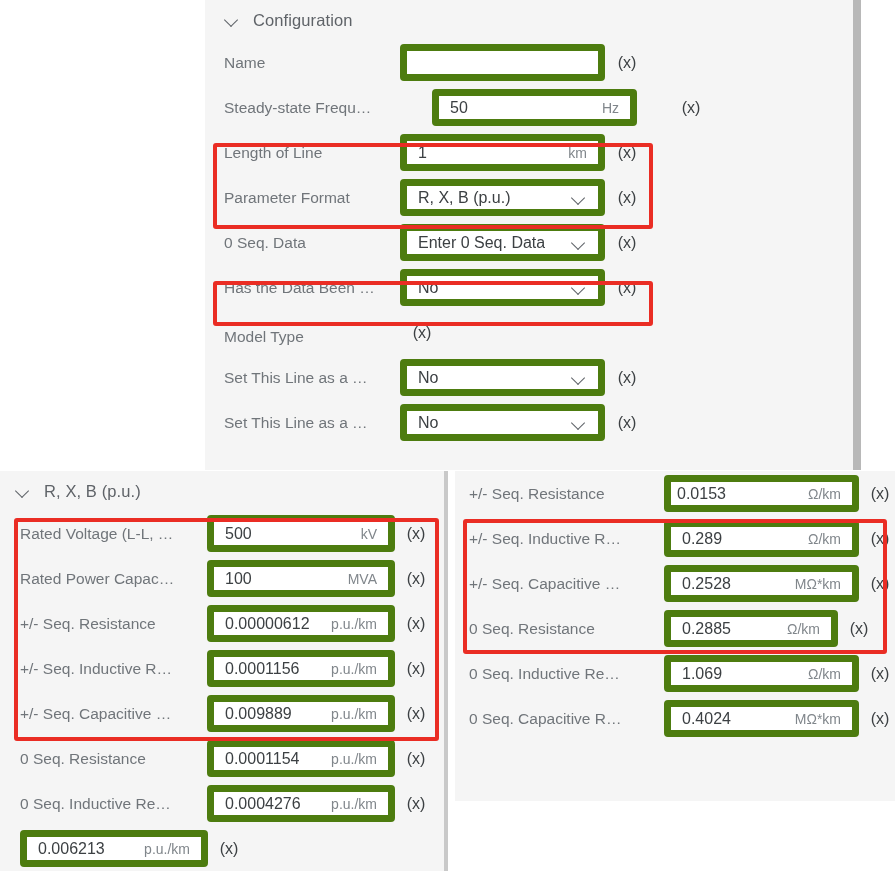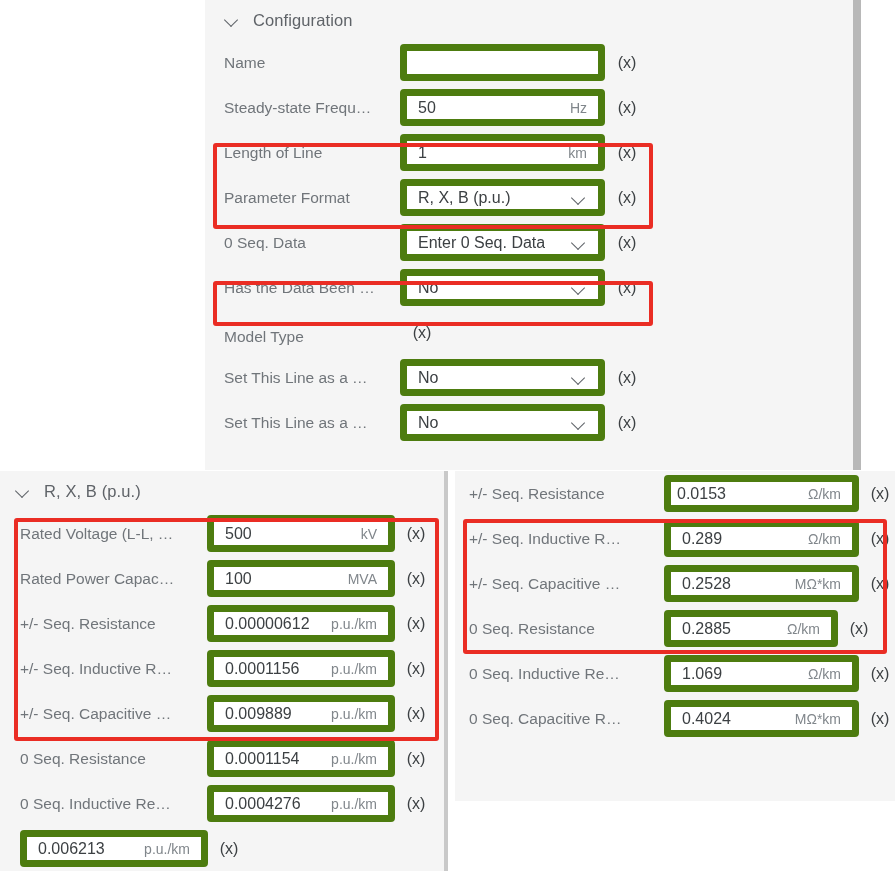--- a/index.html
+++ b/index.html
@@ -155,21 +155,21 @@
     </div>
 
     <div id="config-rows">
         <div class="row" style="padding-left: 19px;">
           <div class="row-label" style="width: 176px;">Name</div>
           <div class="field" style="width: 205px;">
             <span class="val"></span>
           </div>
           <div class="xbtn" style="width: 44px;">(x)</div>
         </div>
-        <div class="row" style="padding-left: 19px;">
+        <div class="row" style="padding-left: 19px; gap: 32px;">
           <div class="row-label" style="width: 176px;">Steady-state Frequ…</div>
           <div class="field" style="width: 205px;">
             <span class="val">50</span>
             <span class="unit">Hz</span>
           </div>
           <div class="xbtn" style="width: 44px;">(x)</div>
         </div>
         <div class="row" style="padding-left: 19px;">
           <div class="row-label" style="width: 176px;">Length of Line</div>
           <div class="field" style="width: 205px;">

